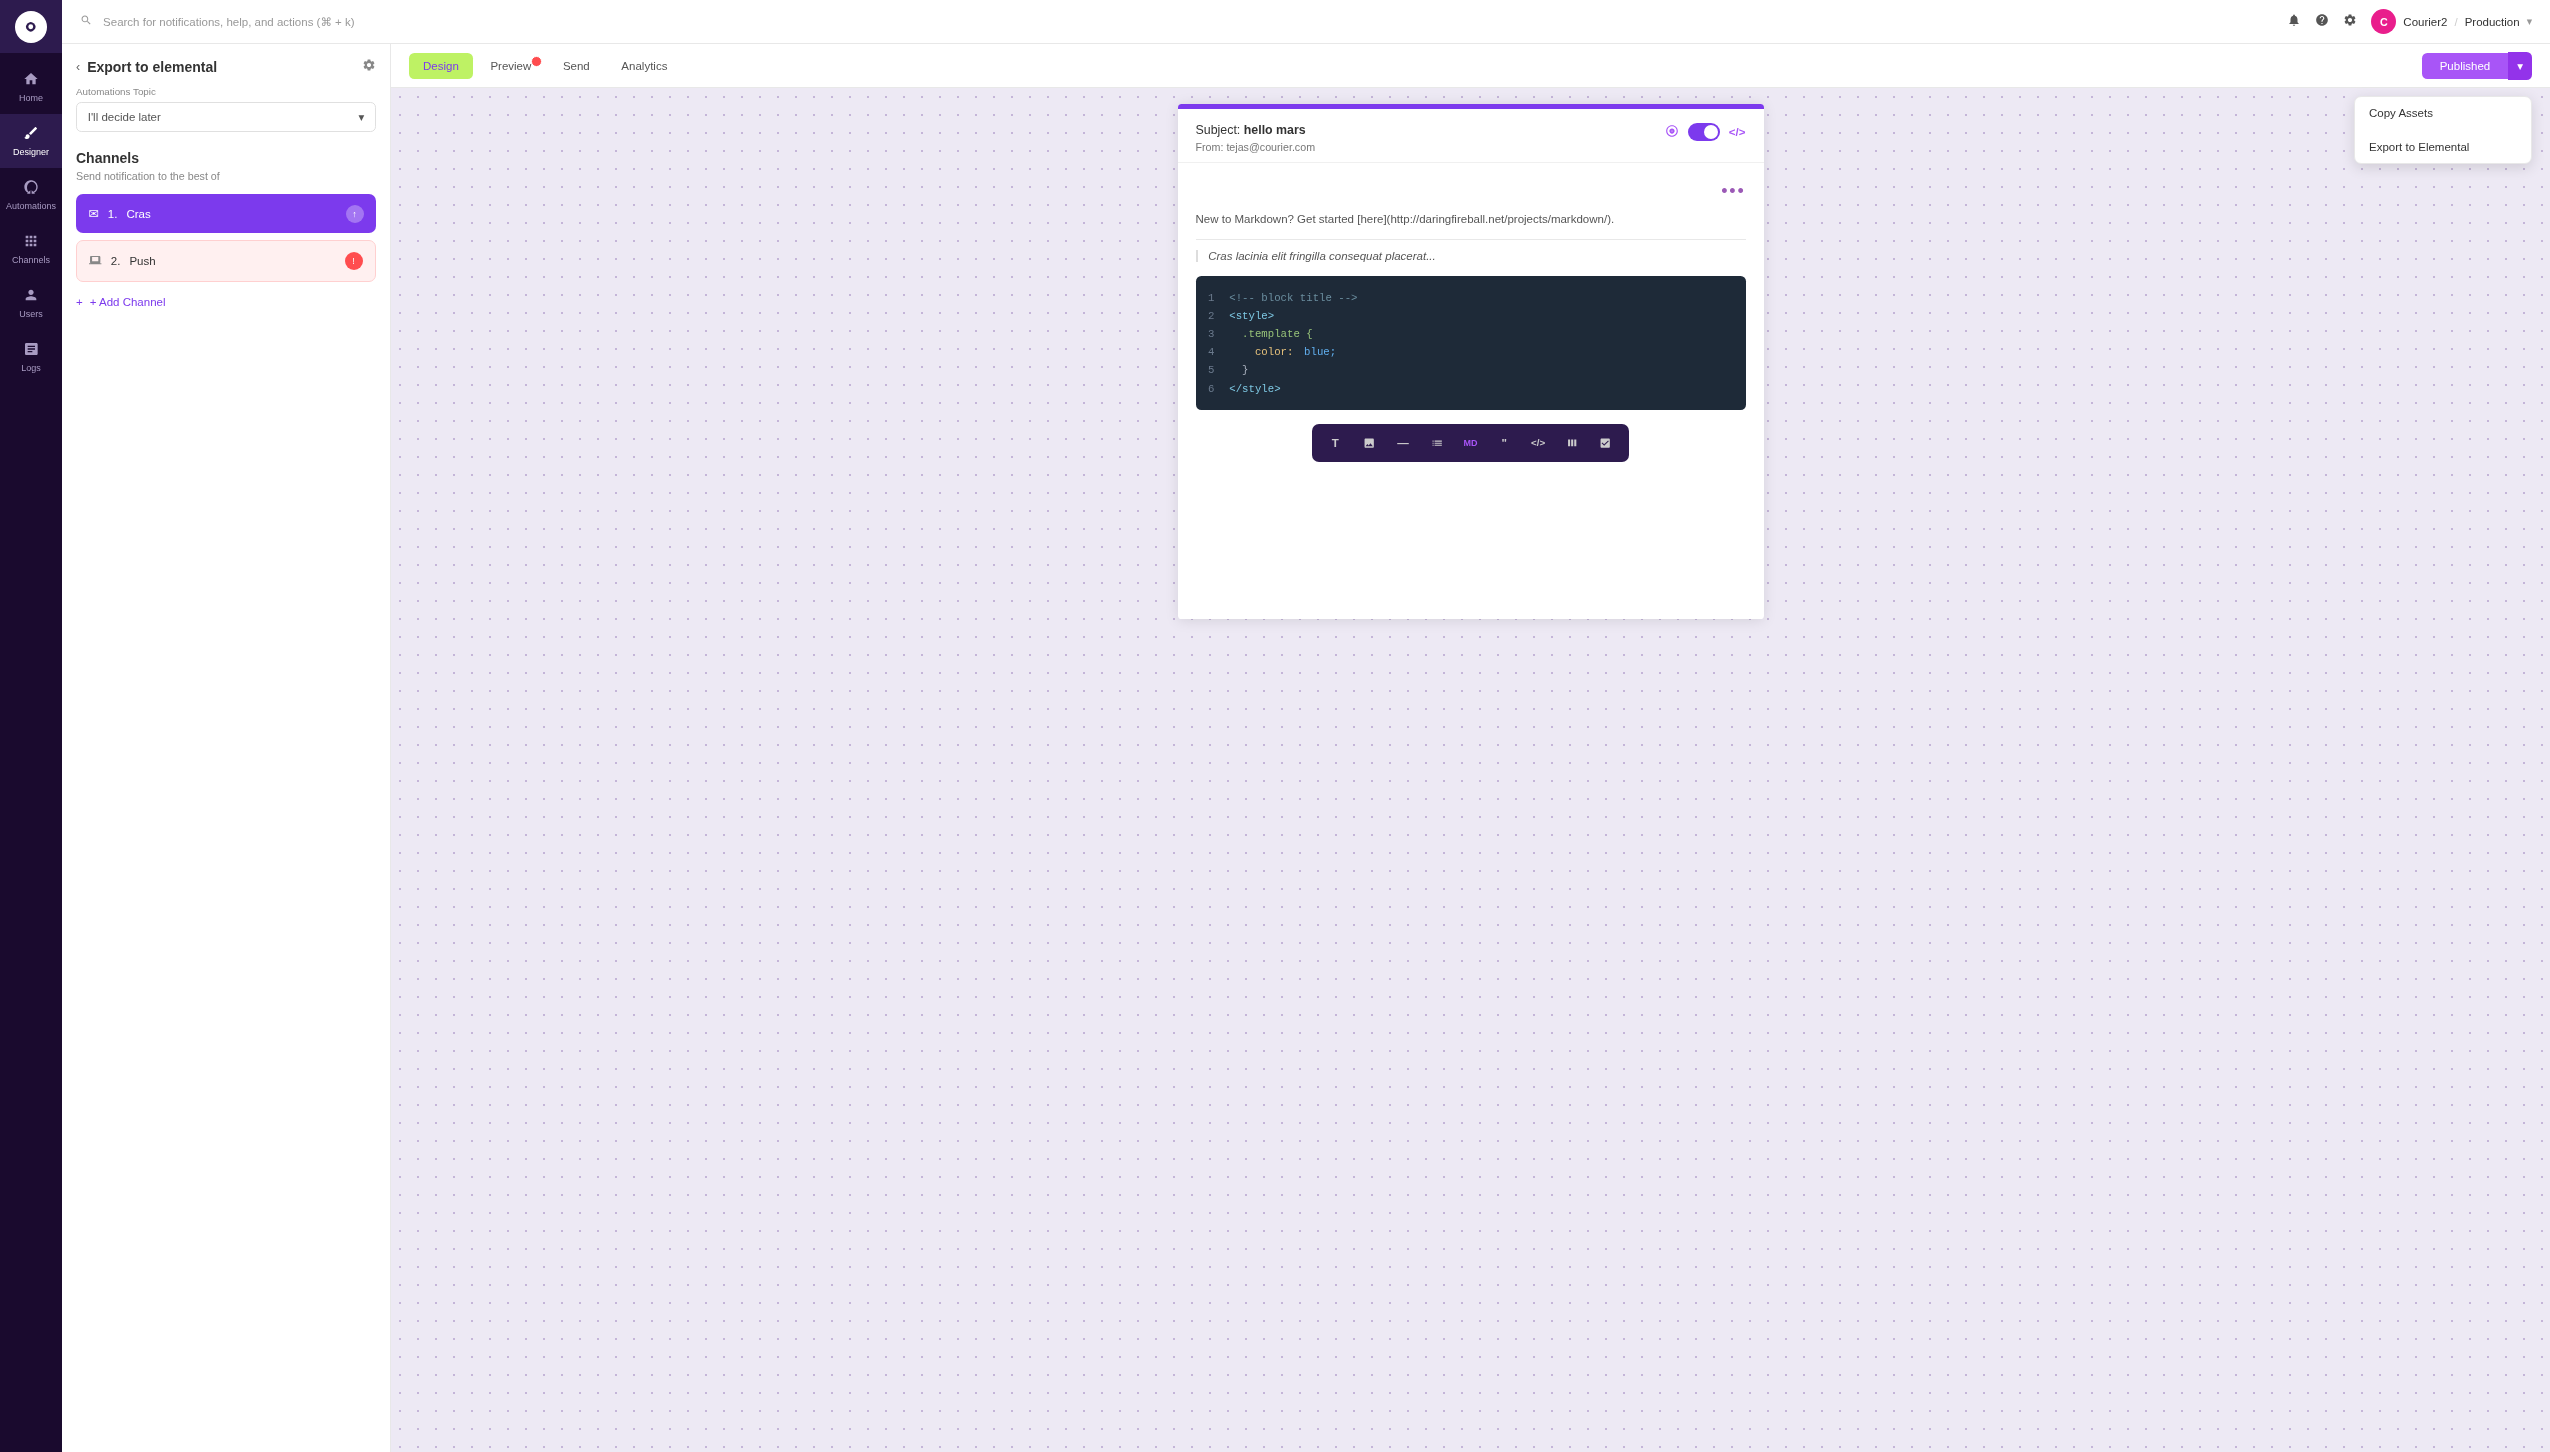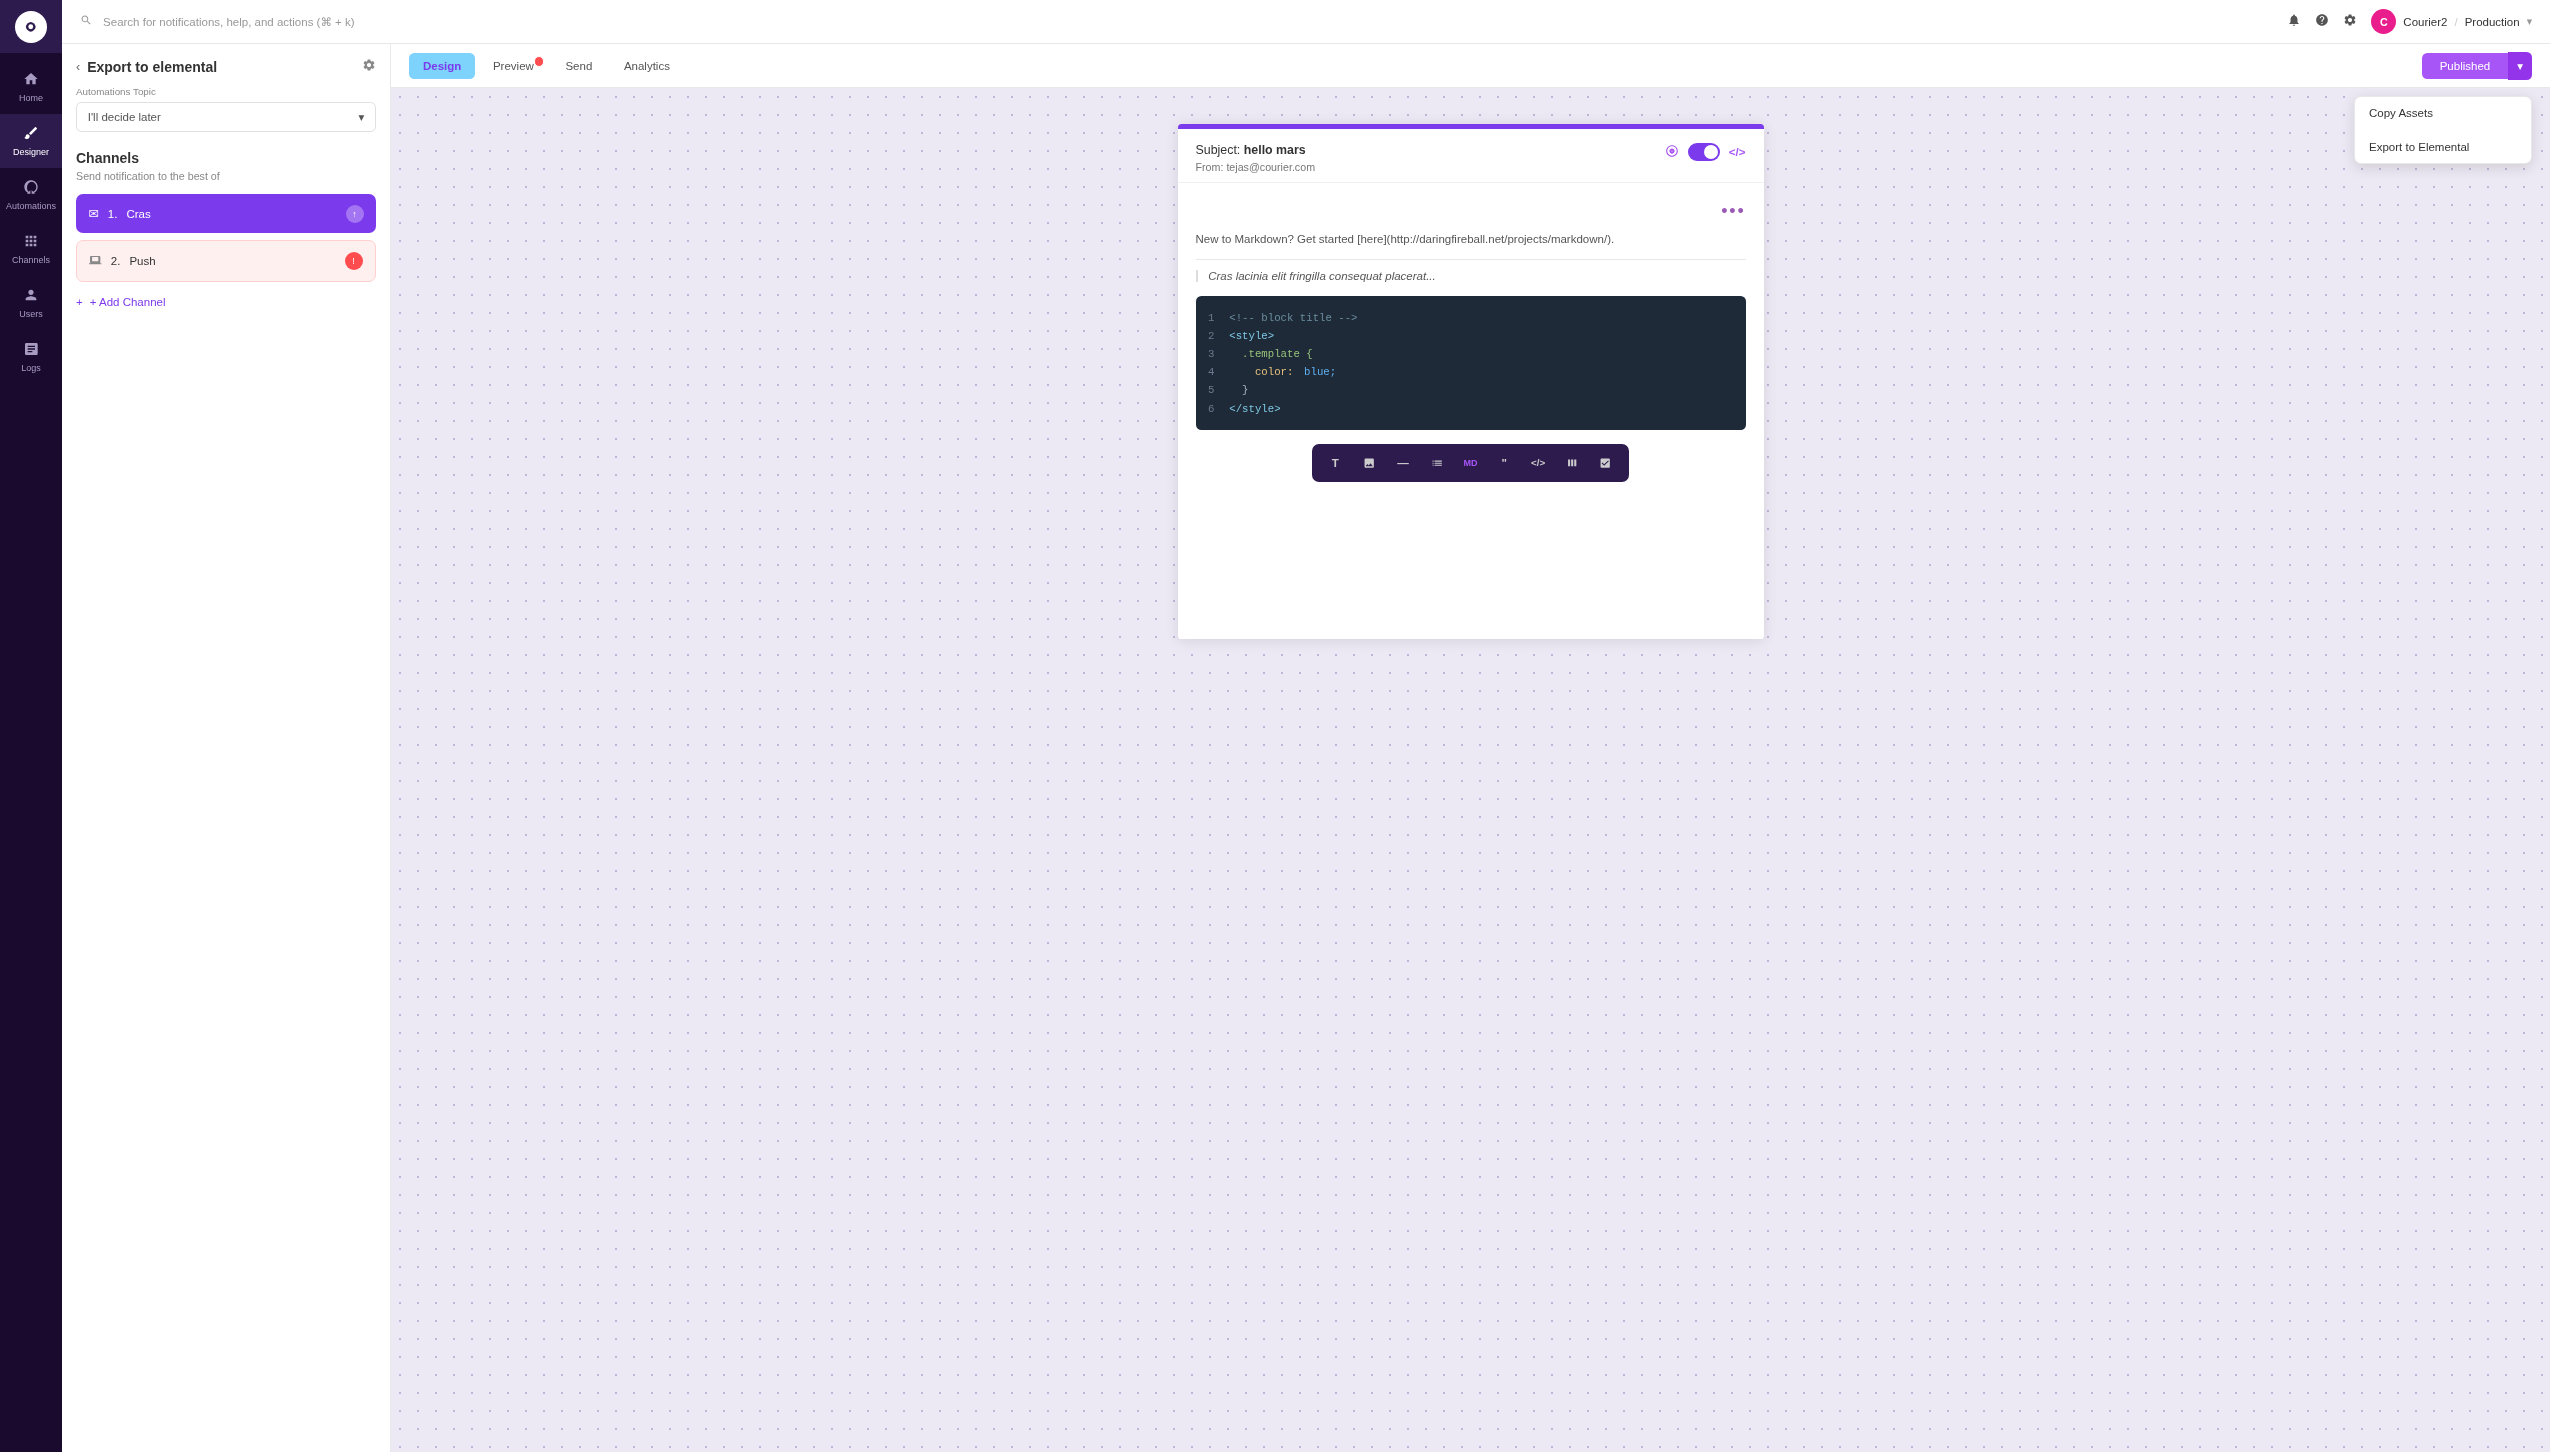--- a/index.html
+++ b/index.html
@@ -255,23 +255,23 @@
     }
     .tab {
       padding: 7px 14px;
       font-size: 11.5px;
       color: #555;
       cursor: pointer;
       border-radius: 5.3px;
       position: relative;
     }
     .tab.active {
-      background: #7dd3fc;
+      background: #bef264;
       color: #7c3aed;
-      font-weight: 700;
+      font-weight: 400;
     }
     .tab-badge {
       position: absolute;
       top: 3.6px;
       right: 3.6px;
       width: 10.7px;
       height: 10.7px;
       background: #ff4d4f;
       border-radius: 50%;
       border: 1.8px solid #fff;
@@ -324,21 +324,21 @@
       color: #333;
       font-weight: 500;
     }
 
     
     .email-canvas {
       flex: 1;
       display: flex;
       align-items: flex-start;
       justify-content: center;
-      padding: 36px 18px;
+      padding: 16px 18px;
       overflow-y: auto;
       background: #ede9f4;
       background-image: radial-gradient(circle, #c4b5d8 0.9px, transparent 0.9px);
       background-size: 18px 18px;
     }
     .email-card {
       background: #fff;
       border-radius: 3.6px;
       box-shadow: 0 1.8px 14px rgba(0,0,0,0.1);
       width: 586px;

